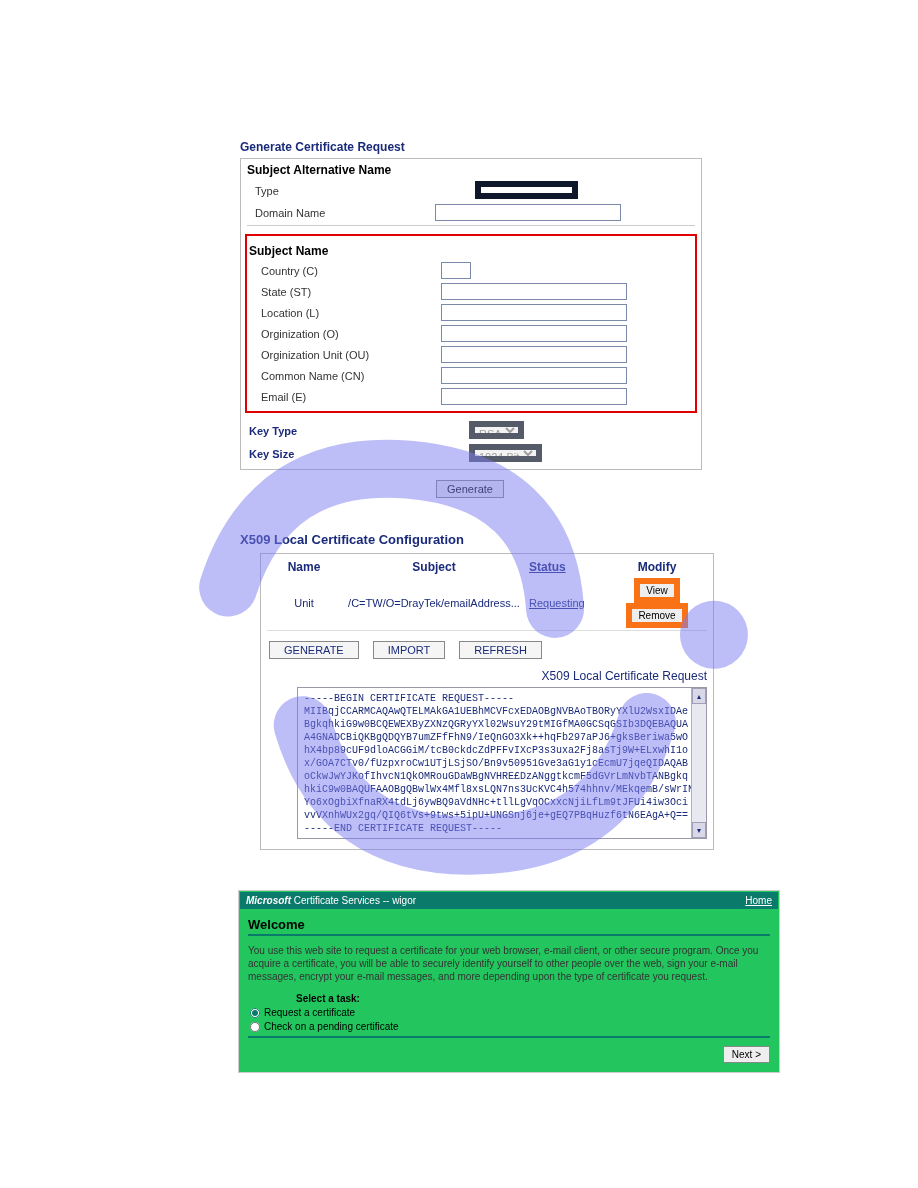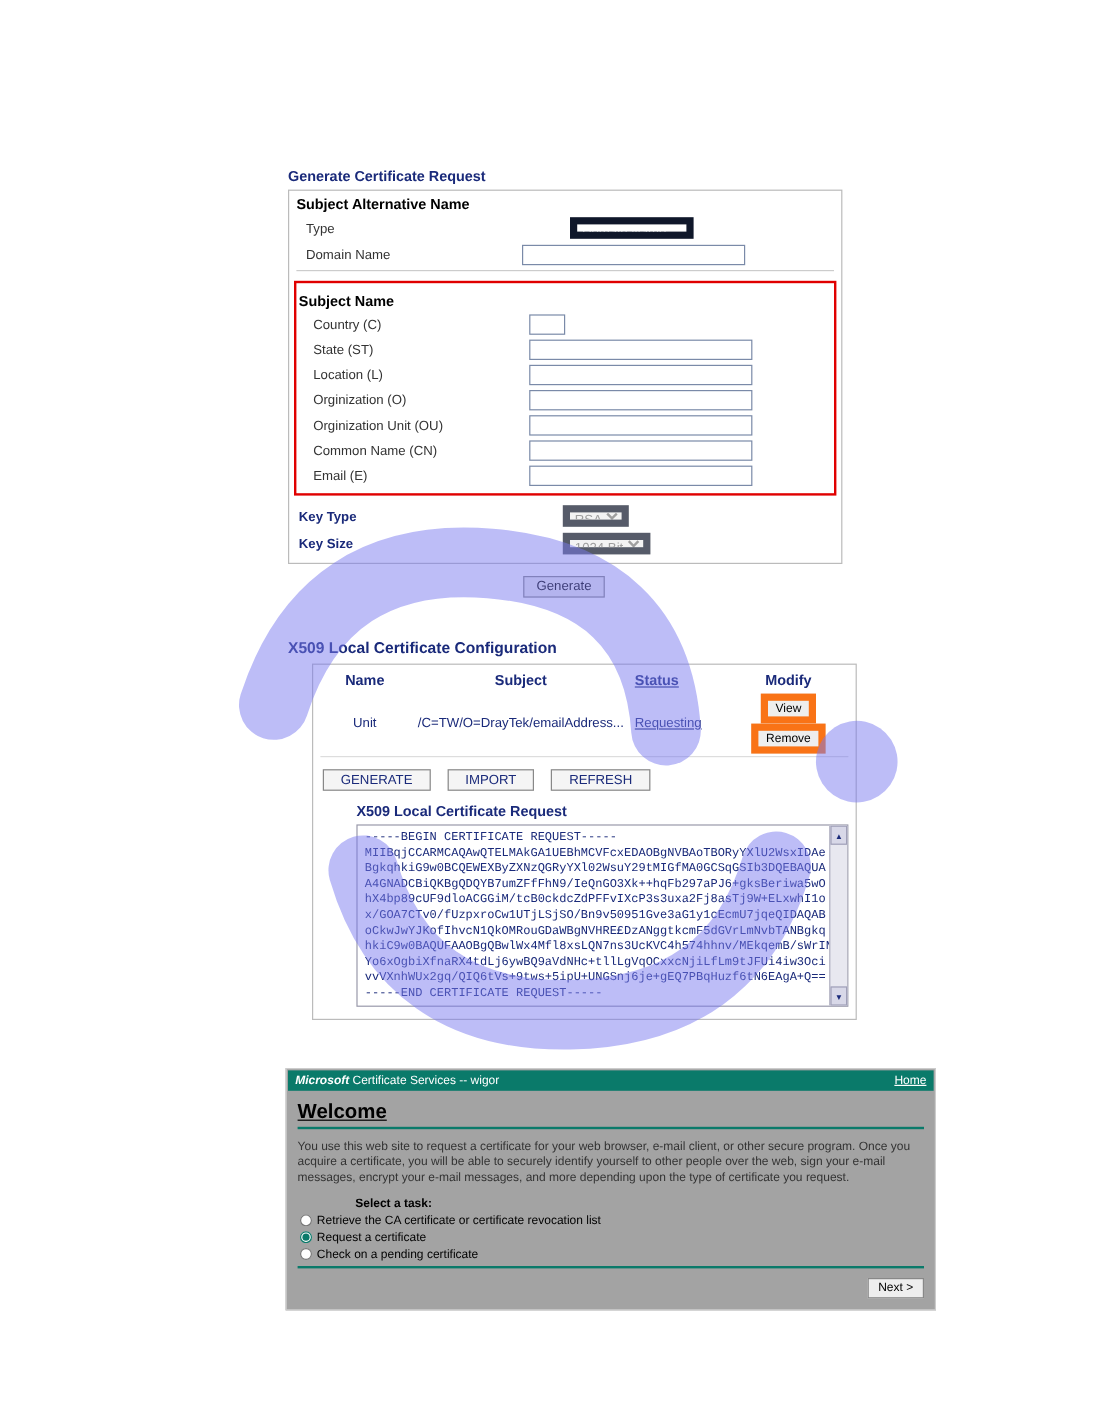--- a/index.html
+++ b/index.html
@@ -146,23 +146,24 @@
     gap: 14px;
     padding: 4px 2px 8px 2px;
   }
   .sec2-actions .btn {
     color: #1a2a7a;
     padding: 2px 14px;
     background: #f5f5f5;
   }
   .req-title {
     color: #1a2a7a;
-    font-weight: bold;
+    font-weight: normal;
     font-size: 12px;
     padding: 2px 0 4px 30px;
+    text-align: right;
   }
   .cert-box-wrap {
     margin-left: 30px;
     display: flex;
     border: 1px solid #99a;
     height: 150px;
     background: #fff;
   }
   .cert-text {
     flex: 1;
@@ -190,43 +191,42 @@
     justify-content: center;
     font-size: 8px;
     color: #1a2a7a;
   }
   .sb-track { flex: 1; }
   
   .sec3-wrap {
     margin-top: 40px;
     border: 1px solid #ccc;
     width: 538px;
-    background: #a3a3a3;
+    background: #22c55e;
     padding: 1px;
     position: relative;
     left: -2px;
   }
   .sec3-header {
     background: #0a7a6a;
     color: #fff;
     font-size: 10px;
     padding: 3px 6px;
     display: flex;
     justify-content: space-between;
   }
   .sec3-header .ms { font-style: italic; font-weight: bold; }
   .sec3-home { color: #fff; text-decoration: underline; cursor: pointer; }
   .sec3-body { padding: 8px 8px 4px 8px; }
   .sec3-welcome {
     font-weight: bold;
-    font-size: 17px;
+    font-size: 13px;
     border-bottom: 2px solid #0a7a6a;
     margin-bottom: 8px;
     padding-bottom: 2px;
-    text-decoration: underline;
   }
   .sec3-desc {
     font-size: 10px;
     color: #333;
     line-height: 13px;
     margin-bottom: 10px;
   }
   .sec3-task-title {
     font-weight: bold;
     font-size: 10px;
@@ -394,21 +394,20 @@
       <span>
         <span class="ms">Microsoft</span><span> Certificate Services  --  wigor</span>
       </span>
       <span class="sec3-home">Home</span>
     </div>
     <div class="sec3-body">
       <div class="sec3-welcome">Welcome</div>
       <div class="sec3-desc">You use this web site to request a certificate for your web browser, e-mail client, or other secure program. Once you acquire a certificate, you will be able to securely identify yourself to other people over the web, sign your e-mail messages, encrypt your e-mail messages, and more depending upon the type of certificate you request.</div>
       <div class="sec3-task-title">Select a task:</div>
       <div class="sec3-tasks">
-        <label><input type="radio" name="task" style=""><span>Retrieve the CA certificate or certificate revocation list</span></label>
         <label><input type="radio" name="task" checked="" style=""><span>Request a certificate</span></label>
         <label><input type="radio" name="task" style=""><span>Check on a pending certificate</span></label>
       </div>
       <div class="sec3-next">
         <button>Next &gt;</button>
       </div>
     </div>
   </div>
 
 </div>

